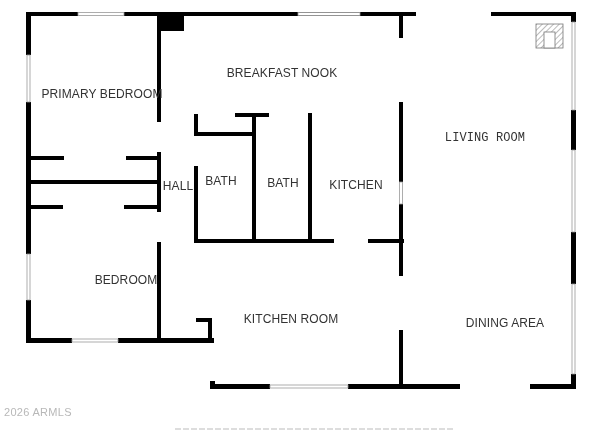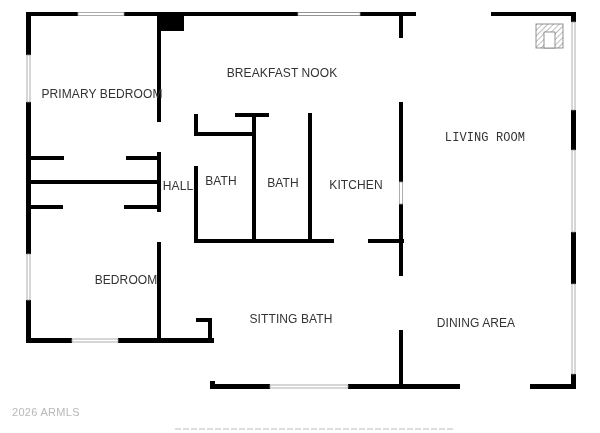--- a/index.html
+++ b/index.html
@@ -3,21 +3,21 @@
   <meta charset="utf-8">
   <style>
     html, body { margin: 0; padding: 0; background: #ffffff; }
     body { width: 600px; height: 433px; position: relative; overflow: hidden;
            font-family: "Liberation Sans", "DejaVu Sans", sans-serif; }
     #plan { position: absolute; left: 0; top: 0; width: 600px; height: 433px; }
     .wall { fill: #000000; }
     .win { fill: #ffffff; stroke: #9a9a9a; stroke-width: 0.8; }
     .label { position: absolute; font-size: 12px; color: #333333; letter-spacing: 0.1px;
              white-space: nowrap; transform: translate(-50%, -50%); }
-    .copyright { position: absolute; left: 12px; top: 406px; font-size: 11px; color: #b8b8b8;
+    .copyright { position: absolute; left: 4px; top: 406px; font-size: 11px; color: #b8b8b8;
                  letter-spacing: 0.3px; white-space: nowrap; }
     .disclaimer { position: absolute; left: 175px; top: 428px; width: 280px; height: 2px;
                   background: repeating-linear-gradient(90deg, #dddddd 0 6px, transparent 6px 8px); }
   </style>
 </head>
 <body>
 
 <svg id="plan" viewBox="0 0 600 433" xmlns="http://www.w3.org/2000/svg">
 
   <g>
@@ -98,17 +98,17 @@
 </svg>
 
 <div class="label" style="left:102px;top:94px;">PRIMARY BEDROOM</div>
 <div class="label" style="left:282px;top:73px;">BREAKFAST NOOK</div>
 <div class="label" style="left:485px;top:138px;font-family:Liberation Mono, monospace;">LIVING ROOM</div>
 <div class="label" style="left:178px;top:186px;">HALL</div>
 <div class="label" style="left:221px;top:181px;">BATH</div>
 <div class="label" style="left:283px;top:183px;">BATH</div>
 <div class="label" style="left:356px;top:185px;">KITCHEN</div>
 <div class="label" style="left:94px;top:280px;margin-left:32px;">BEDROOM</div>
-<div class="label" style="left:291px;top:319px;">SITTING BATH</div>
-<div class="label" style="left:456px;top:323px;padding-left:40px;">DINING AREA</div>
+<div class="label" style="left:291px;top:319px;">KITCHEN ROOM</div>
+<div class="label" style="left:485px;top:323px;padding-left:40px;">DINING AREA</div>
 
 <div class="copyright">2026 ARMLS</div>
 <div class="disclaimer"></div>
 
 </body></html>

